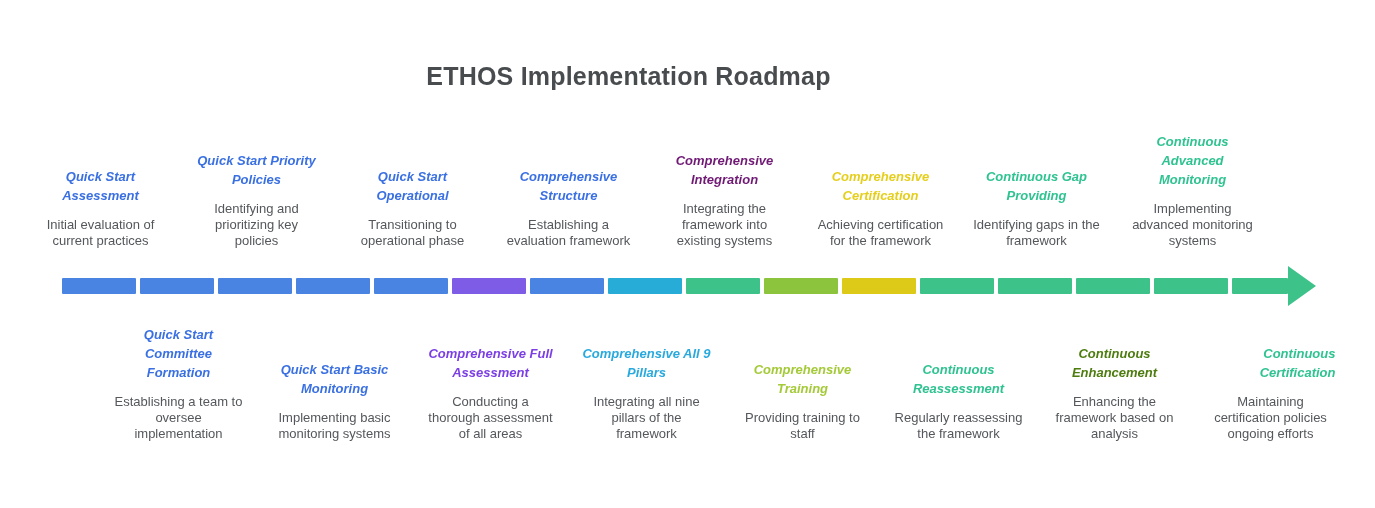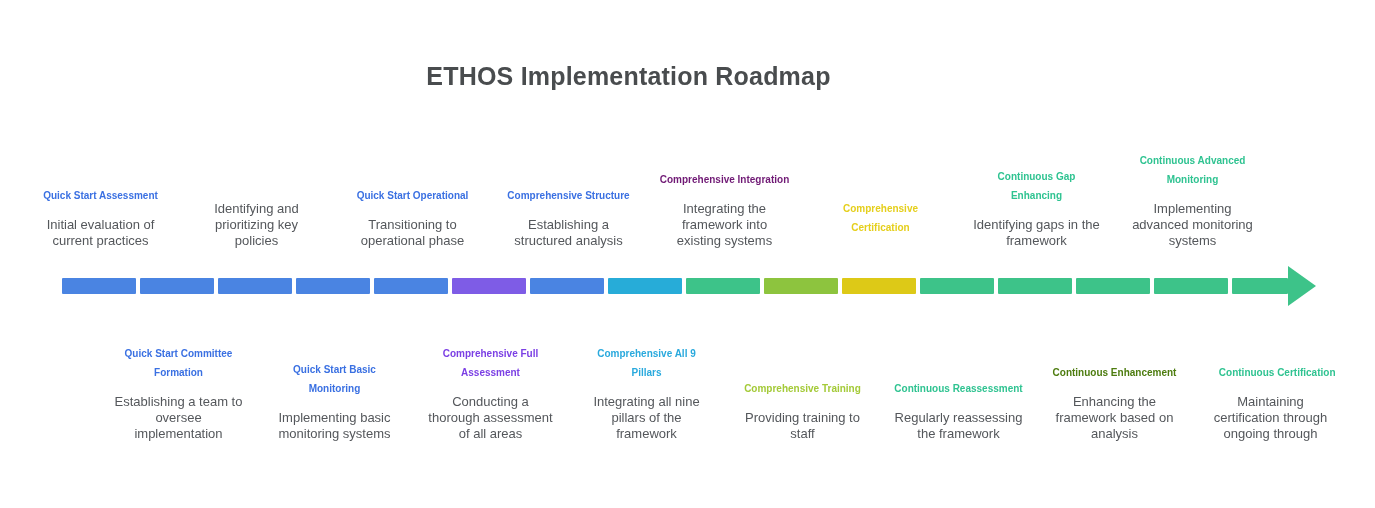--- a/index.html
+++ b/index.html
@@ -26,24 +26,25 @@
     color: #494c4e;
     letter-spacing: 0.2px;
     margin: 0;
   }
   .milestone {
     position: absolute;
     width: 130px;
     text-align: center;
   }
   .milestone .m-title {
-    font-size: 10px;
+    font-size: 13px;
     font-weight: bold;
     line-height: 19px;
     margin-bottom: 12px;
+    font-style: italic;
   }
   .milestone .m-desc {
     font-size: 13px;
     line-height: 16px;
     color: #54575b;
   }
   .timeline-arrow {
     position: absolute;
     left: 0;
     top: 0;
@@ -72,72 +73,74 @@
   <div>
       <div class="milestone top" style="left: 35.5px; bottom: 259px;">
         <div class="m-title" style="color: rgb(58, 112, 226);">Quick Start Assessment</div>
         <div class="m-desc">Initial evaluation of current practices</div>
       </div>
       <div class="milestone bottom" style="left: 113.5px; bottom: 66px;">
         <div class="m-title" style="color: rgb(58, 112, 226);">Quick Start Committee Formation</div>
         <div class="m-desc">Establishing a team to oversee implementation</div>
       </div>
       <div class="milestone top" style="left: 191.5px; bottom: 259px;">
+        <div class="m-title" style="color: rgb(58, 112, 226);">Quick Start Priority Policies</div>
         <div class="m-desc">Identifying and prioritizing key policies</div>
       </div>
       <div class="milestone bottom" style="left: 269.5px; bottom: 66px;">
         <div class="m-title" style="color: rgb(58, 112, 226);">Quick Start Basic Monitoring</div>
         <div class="m-desc">Implementing basic monitoring systems</div>
       </div>
       <div class="milestone top" style="left: 347.5px; bottom: 259px;">
         <div class="m-title" style="color: rgb(58, 112, 226);">Quick Start Operational</div>
         <div class="m-desc">Transitioning to operational phase</div>
       </div>
       <div class="milestone bottom" style="left: 425.5px; bottom: 66px;">
         <div class="m-title" style="color: rgb(123, 63, 228);">Comprehensive Full Assessment</div>
         <div class="m-desc">Conducting a thorough assessment of all areas</div>
       </div>
       <div class="milestone top" style="left: 503.5px; bottom: 259px;">
         <div class="m-title" style="color: rgb(58, 112, 226);">Comprehensive Structure</div>
-        <div class="m-desc">Establishing a structured analysis</div>
+        <div class="m-desc">Establishing a evaluation framework</div>
       </div>
       <div class="milestone bottom" style="left: 581.5px; bottom: 66px;">
         <div class="m-title" style="color: rgb(41, 169, 221);">Comprehensive All 9 Pillars</div>
         <div class="m-desc">Integrating all nine pillars of the framework</div>
       </div>
       <div class="milestone top" style="left: 659.5px; bottom: 259px;">
         <div class="m-title" style="color: #701a75;">Comprehensive Integration</div>
         <div class="m-desc">Integrating the framework into existing systems</div>
       </div>
       <div class="milestone bottom" style="left: 737.5px; bottom: 66px;">
         <div class="m-title" style="color: rgb(164, 202, 56);">Comprehensive Training</div>
         <div class="m-desc">Providing training to staff</div>
       </div>
       <div class="milestone top" style="left: 815.5px; bottom: 259px;">
         <div class="m-title" style="color: rgb(229, 207, 28);">Comprehensive Certification</div>
+        <div class="m-desc">Achieving certification for the framework</div>
       </div>
       <div class="milestone bottom" style="left: 893.5px; bottom: 66px;">
         <div class="m-title" style="color: rgb(47, 195, 145);">Continuous Reassessment</div>
         <div class="m-desc">Regularly reassessing the framework</div>
       </div>
       <div class="milestone top" style="left: 971.5px; bottom: 259px;">
-        <div class="m-title" style="color: rgb(47, 195, 145);">Continuous Gap Enhancing</div>
+        <div class="m-title" style="color: rgb(47, 195, 145);">Continuous Gap Providing</div>
         <div class="m-desc">Identifying gaps in the framework</div>
       </div>
       <div class="milestone bottom" style="left: 1049.5px; bottom: 66px;">
         <div class="m-title" style="color: #4d7c0f;">Continuous Enhancement</div>
         <div class="m-desc">Enhancing the framework based on analysis</div>
       </div>
       <div class="milestone top" style="left: 1127.5px; bottom: 259px;">
         <div class="m-title" style="color: rgb(47, 195, 145);">Continuous Advanced Monitoring</div>
         <div class="m-desc">Implementing advanced monitoring systems</div>
       </div>
       <div class="milestone bottom" style="left: 1205.5px; bottom: 66px;">
         <div class="m-title" style="color: rgb(47, 195, 145); text-align: right;">Continuous Certification</div>
-        <div class="m-desc">Maintaining certification through ongoing through</div>
+        <div class="m-desc">Maintaining certification policies ongoing efforts</div>
       </div>
     </div>
 
   <div class="timeline-arrow">
     <svg class="arrow-head" width="30" height="44">
       <polygon points="1,2 29,22 1,42" fill="#3dc389"></polygon>
     </svg>
   <div class="segment" style="left: 62px; width: 74px; background: rgb(74, 132, 226);"></div>
       <div class="segment" style="left: 140px; width: 74px; background: rgb(74, 132, 226);"></div>
       <div class="segment" style="left: 218px; width: 74px; background: rgb(74, 132, 226);"></div>

